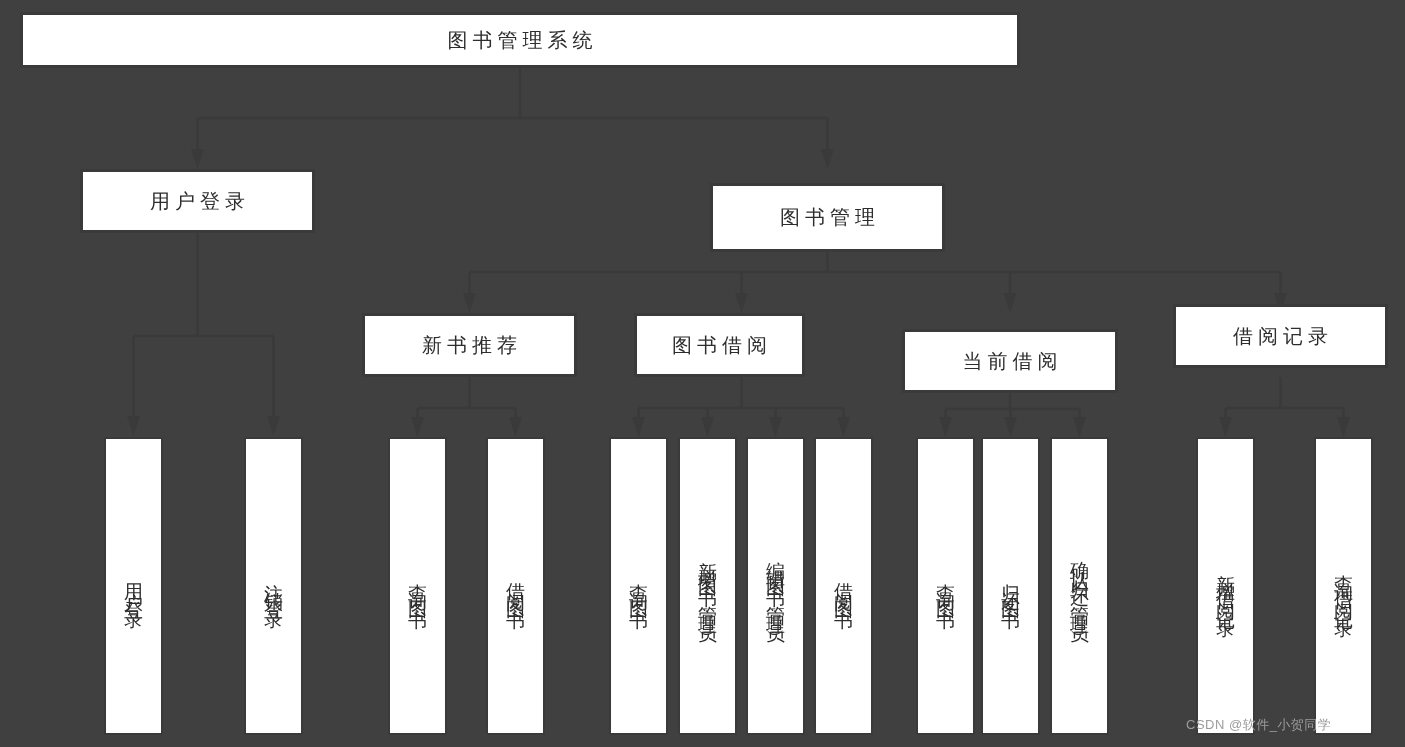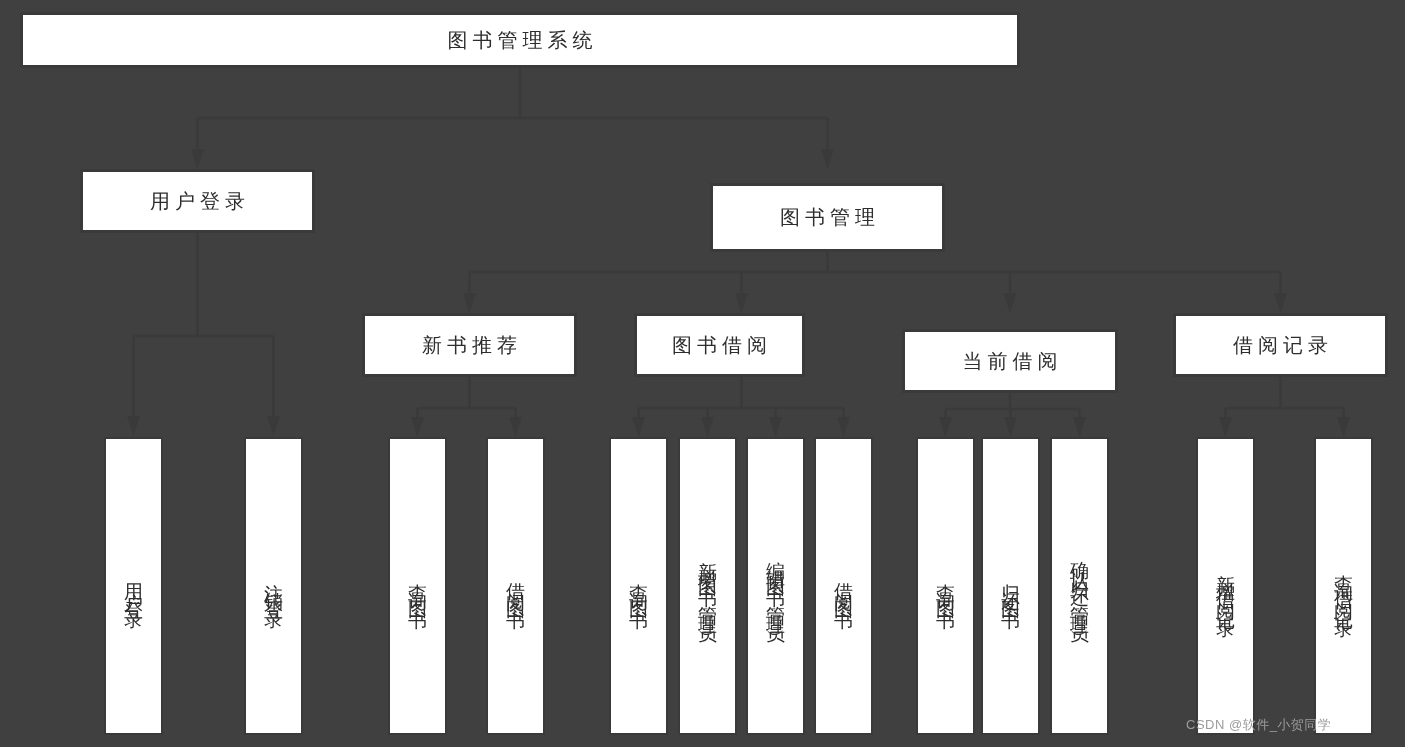--- a/index.html
+++ b/index.html
@@ -55,21 +55,21 @@
   }
   
   #root { left: 20px;   top: 12px;  width: 1000px; height: 56px; }
   
   #l2-1 { left: 80px;   top: 169px; width: 235px;  height: 64px; }
   #l2-2 { left: 710px;  top: 169px; width: 235px;  height: 69px; margin-top: 14px; }
   
   #l3-1 { left: 362px;  top: 313px; width: 215px;  height: 64px; }
   #l3-2 { left: 634px;  top: 313px; width: 171px;  height: 64px; align-items: center; }
   #l3-3 { left: 902px;  top: 329px; width: 216px;  height: 64px; }
-  #l3-4 { left: 1173px; top: 313px; width: 215px;  height: 64px; }
+  #l3-4 { left: 1173px; top: 304px; width: 215px;  height: 64px; }
   
   .leaf { top: 437px; width: 59px; height: 298px; }
   #leaf-1  { left: 104px; }
   #leaf-2  { left: 244px; }
   #leaf-3  { left: 388px; }
   #leaf-4  { left: 486px; }
   #leaf-5  { left: 609px; }
   #leaf-6  { left: 678px; }
   #leaf-7  { left: 746px; }
   #leaf-8  { left: 814px; }

